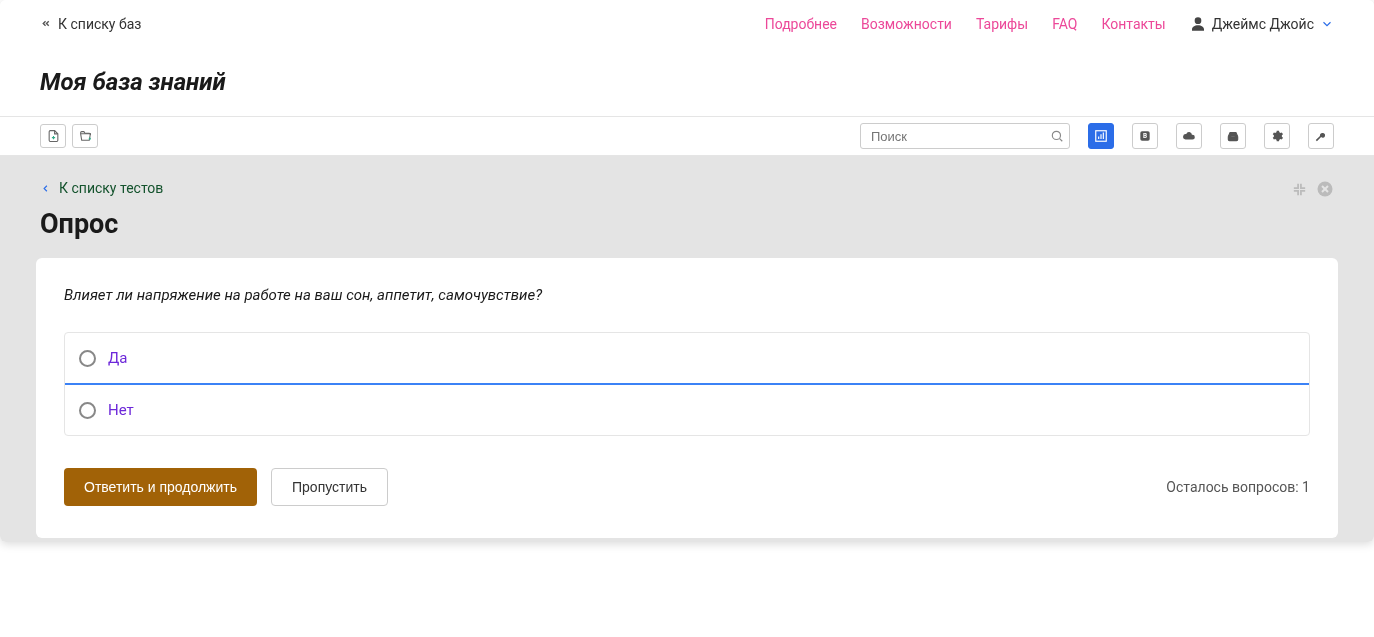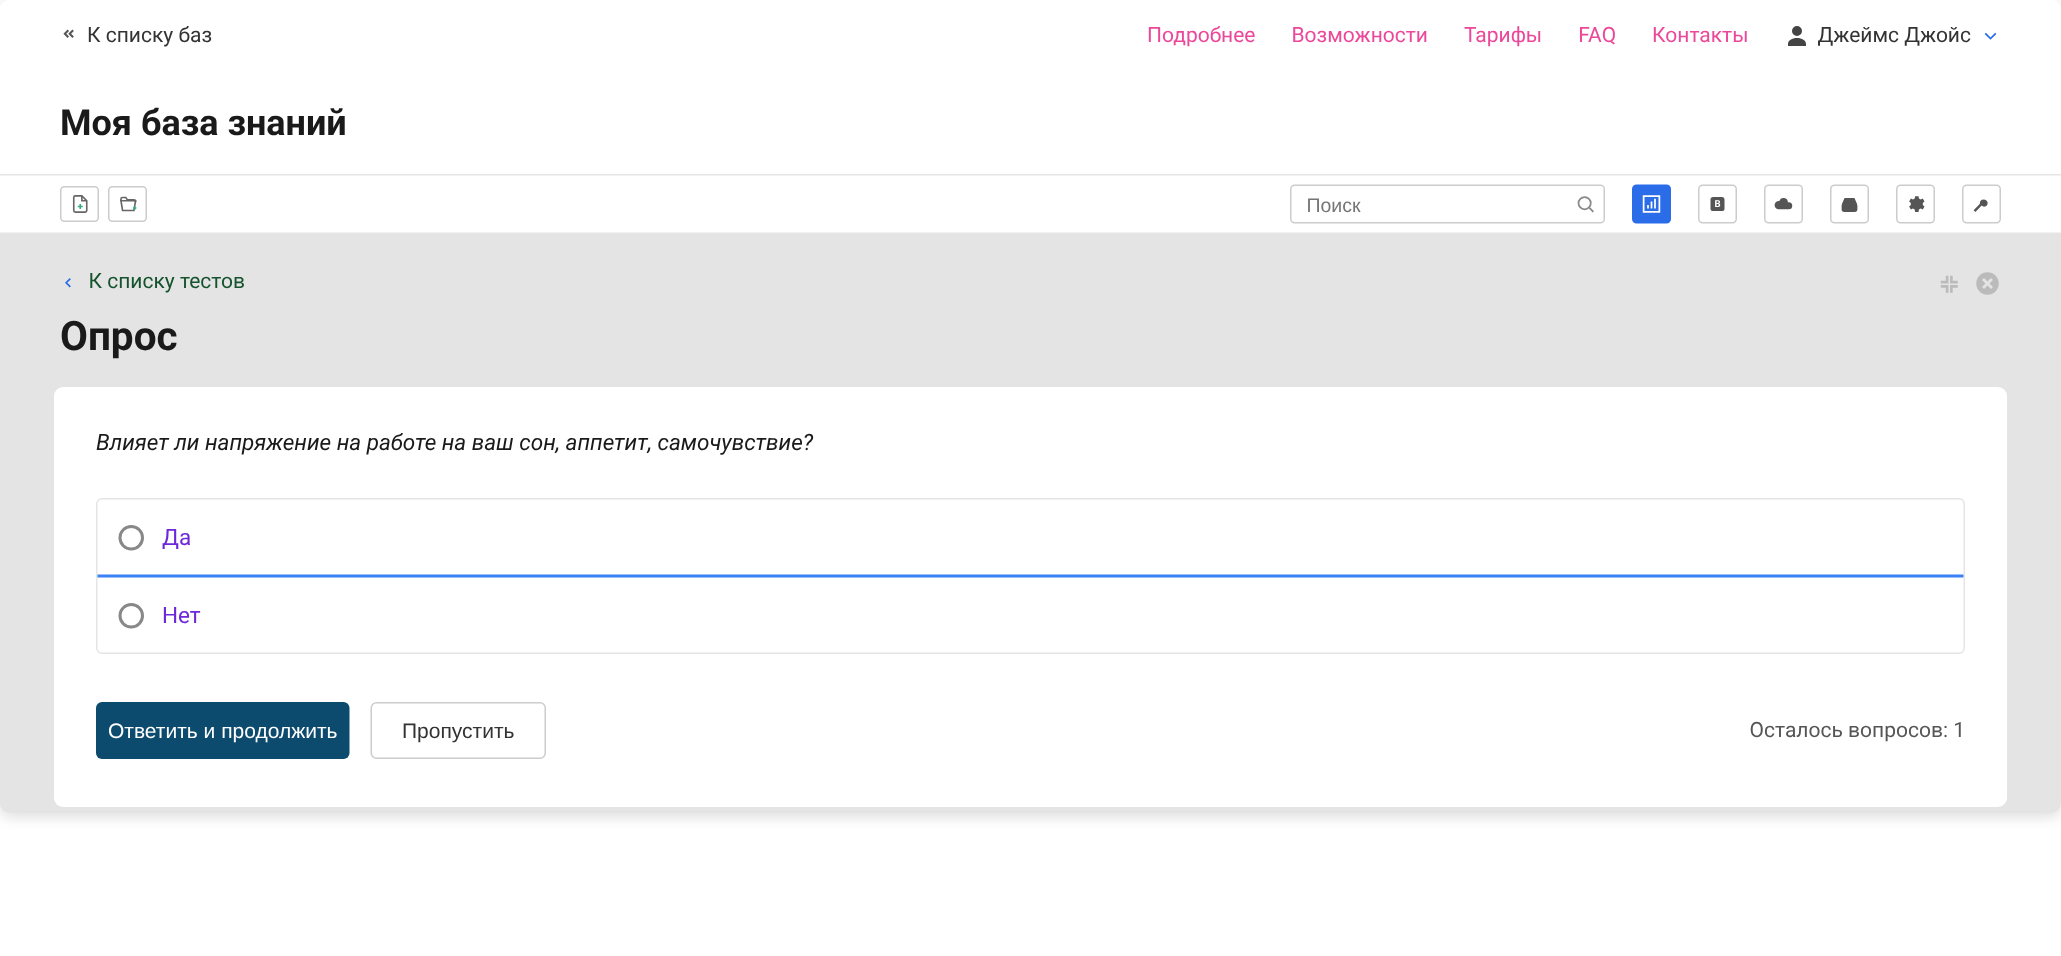--- a/index.html
+++ b/index.html
@@ -77,20 +77,21 @@
     }
     
     .title-area {
       padding: 28px 40px 20px 40px;
       background: #fff;
     }
     .kb-title {
       font-size: 24px;
       font-weight: 700;
       color: #1a1a1a;
+      font-style: italic;
     }
     
     .toolbar {
       display: flex;
       align-items: center;
       justify-content: space-between;
       padding: 6px 40px 6px 40px;
       border-top: 1px solid #e5e5e5;
       border-bottom: 1px solid #e5e5e5;
       background: #fff;
@@ -240,25 +241,25 @@
     .card-footer {
       display: flex;
       align-items: center;
       justify-content: space-between;
     }
     .footer-buttons {
       display: flex;
       gap: 14px;
     }
     .btn-primary {
-      background: #0c4a6e;
+      background: #a16207;
       color: #fff;
       border: none;
       border-radius: 4px;
-      padding: 11px 8px;
+      padding: 11px 20px;
       font-size: 14px;
       cursor: pointer;
     }
     .btn-secondary {
       background: #fff;
       color: #333;
       border: 1px solid #ccc;
       border-radius: 4px;
       padding: 10px 20px;
       font-size: 14px;

